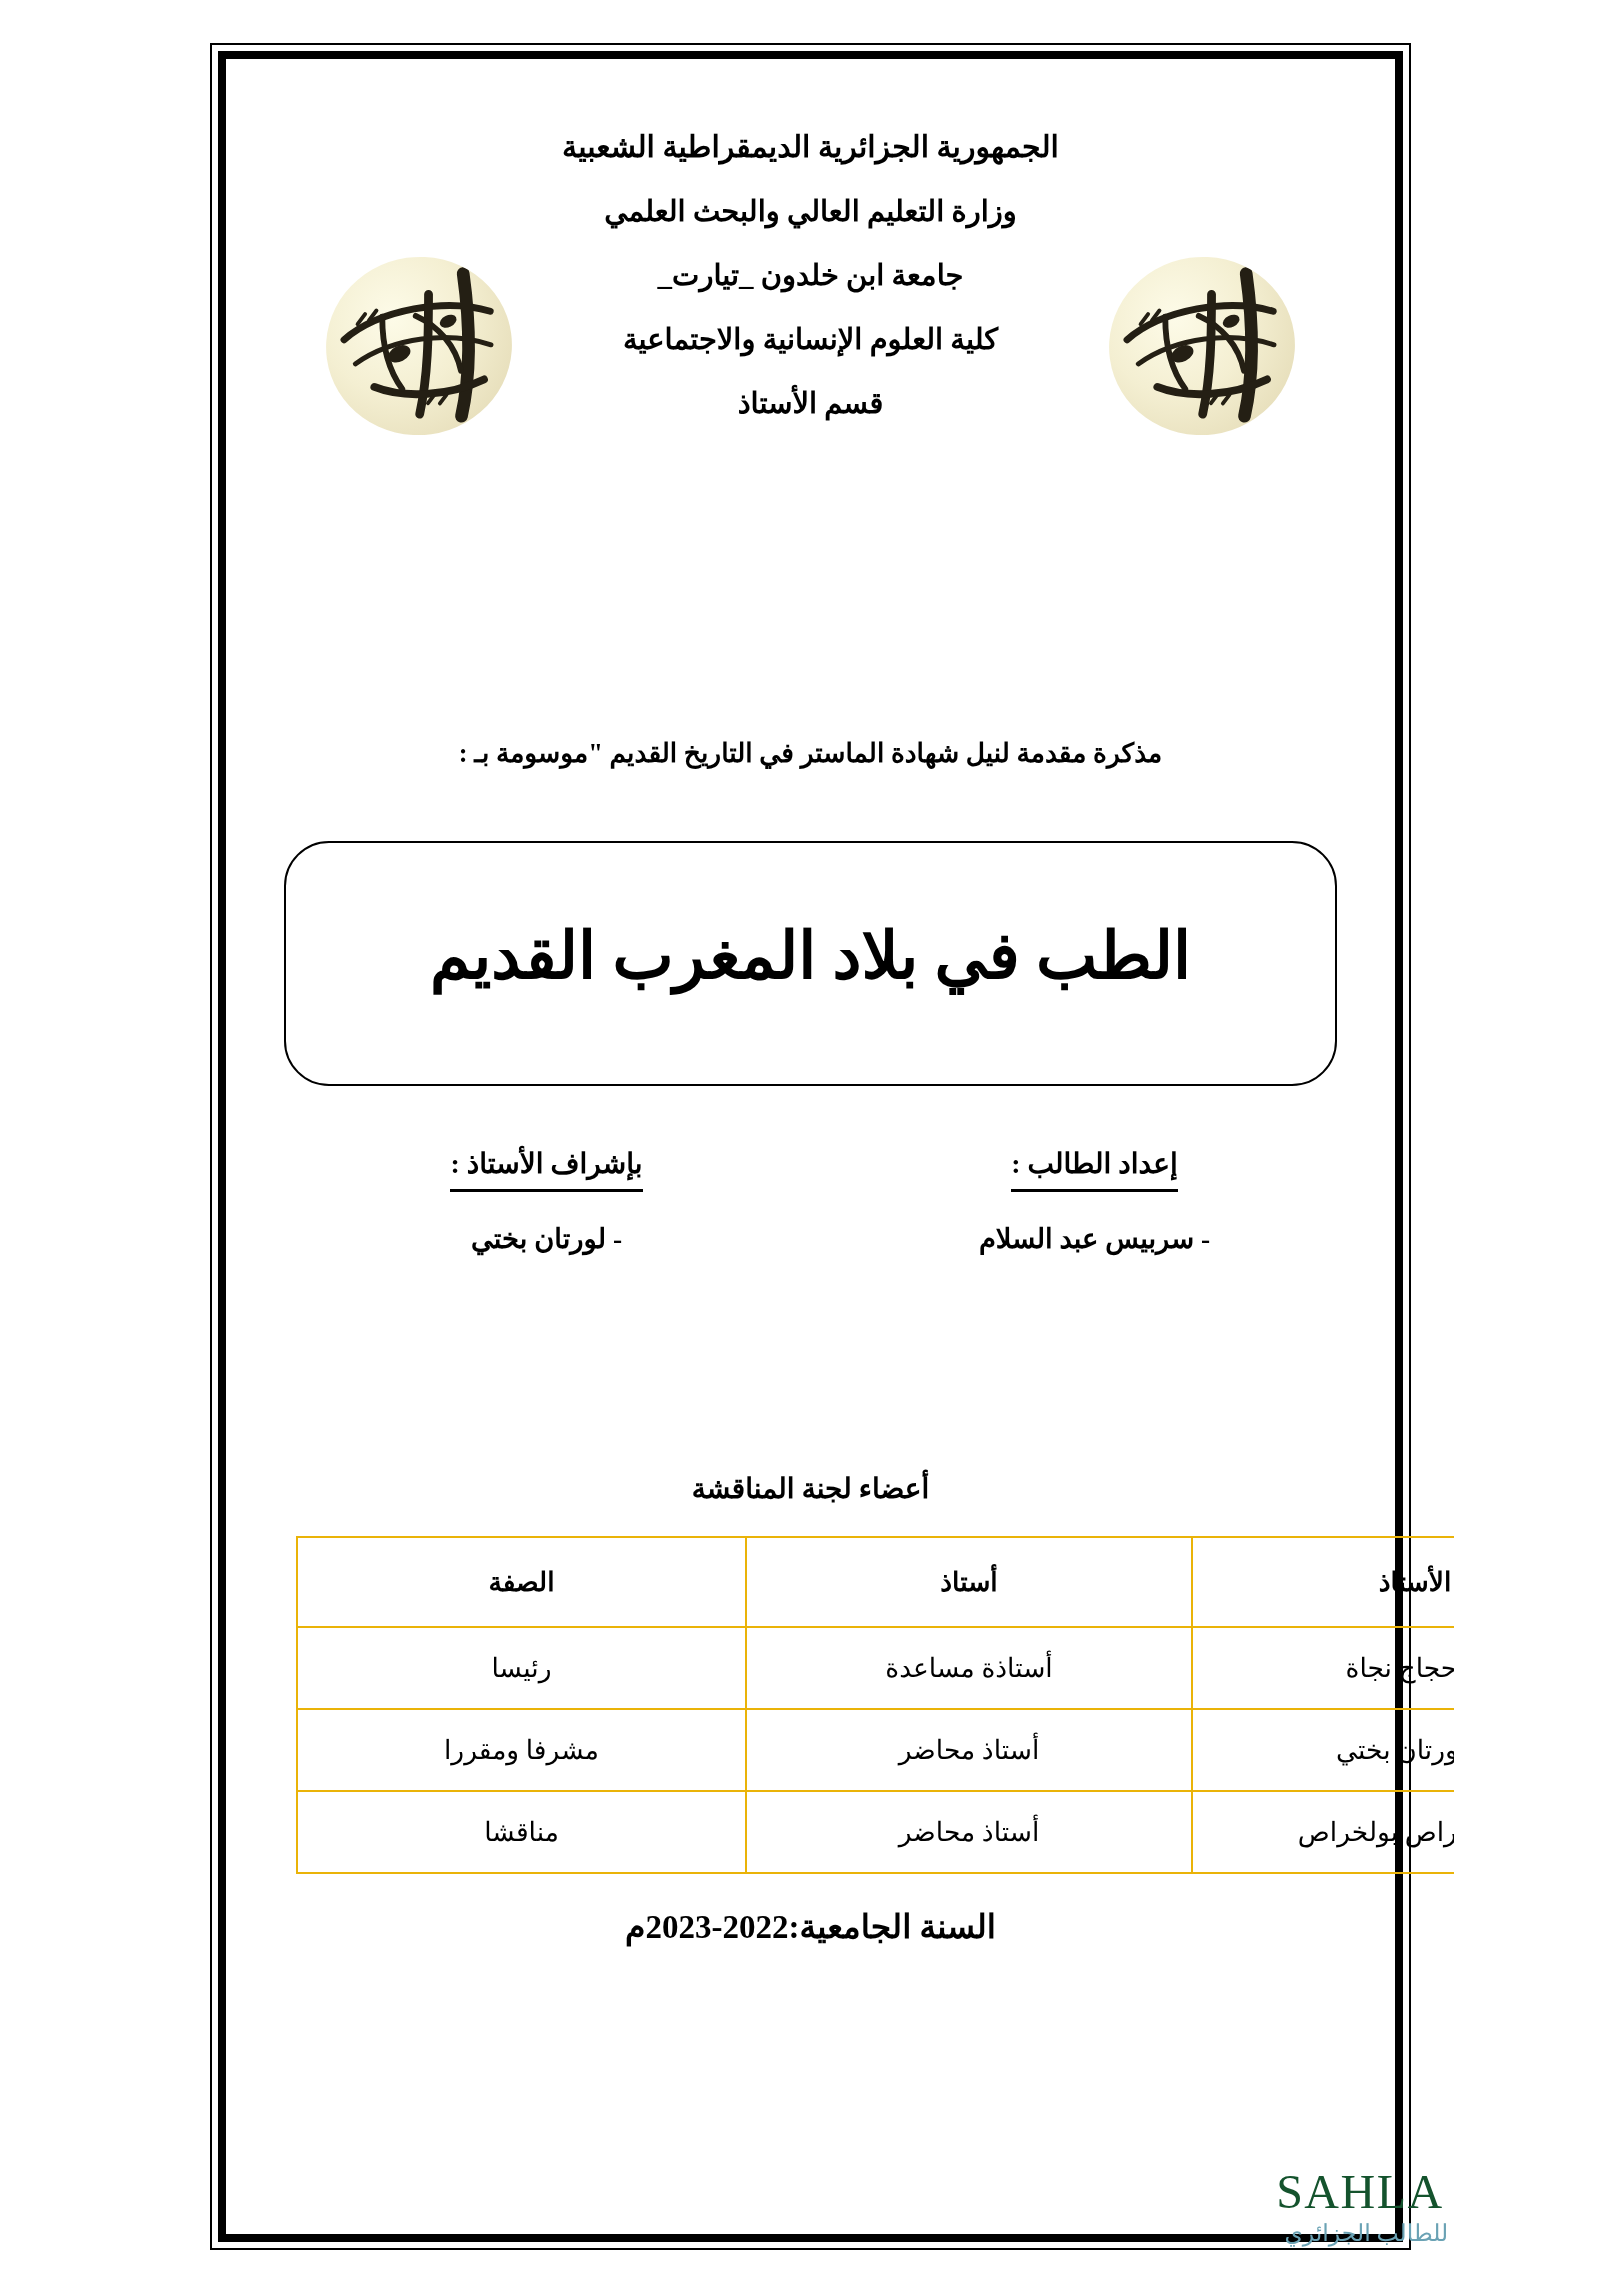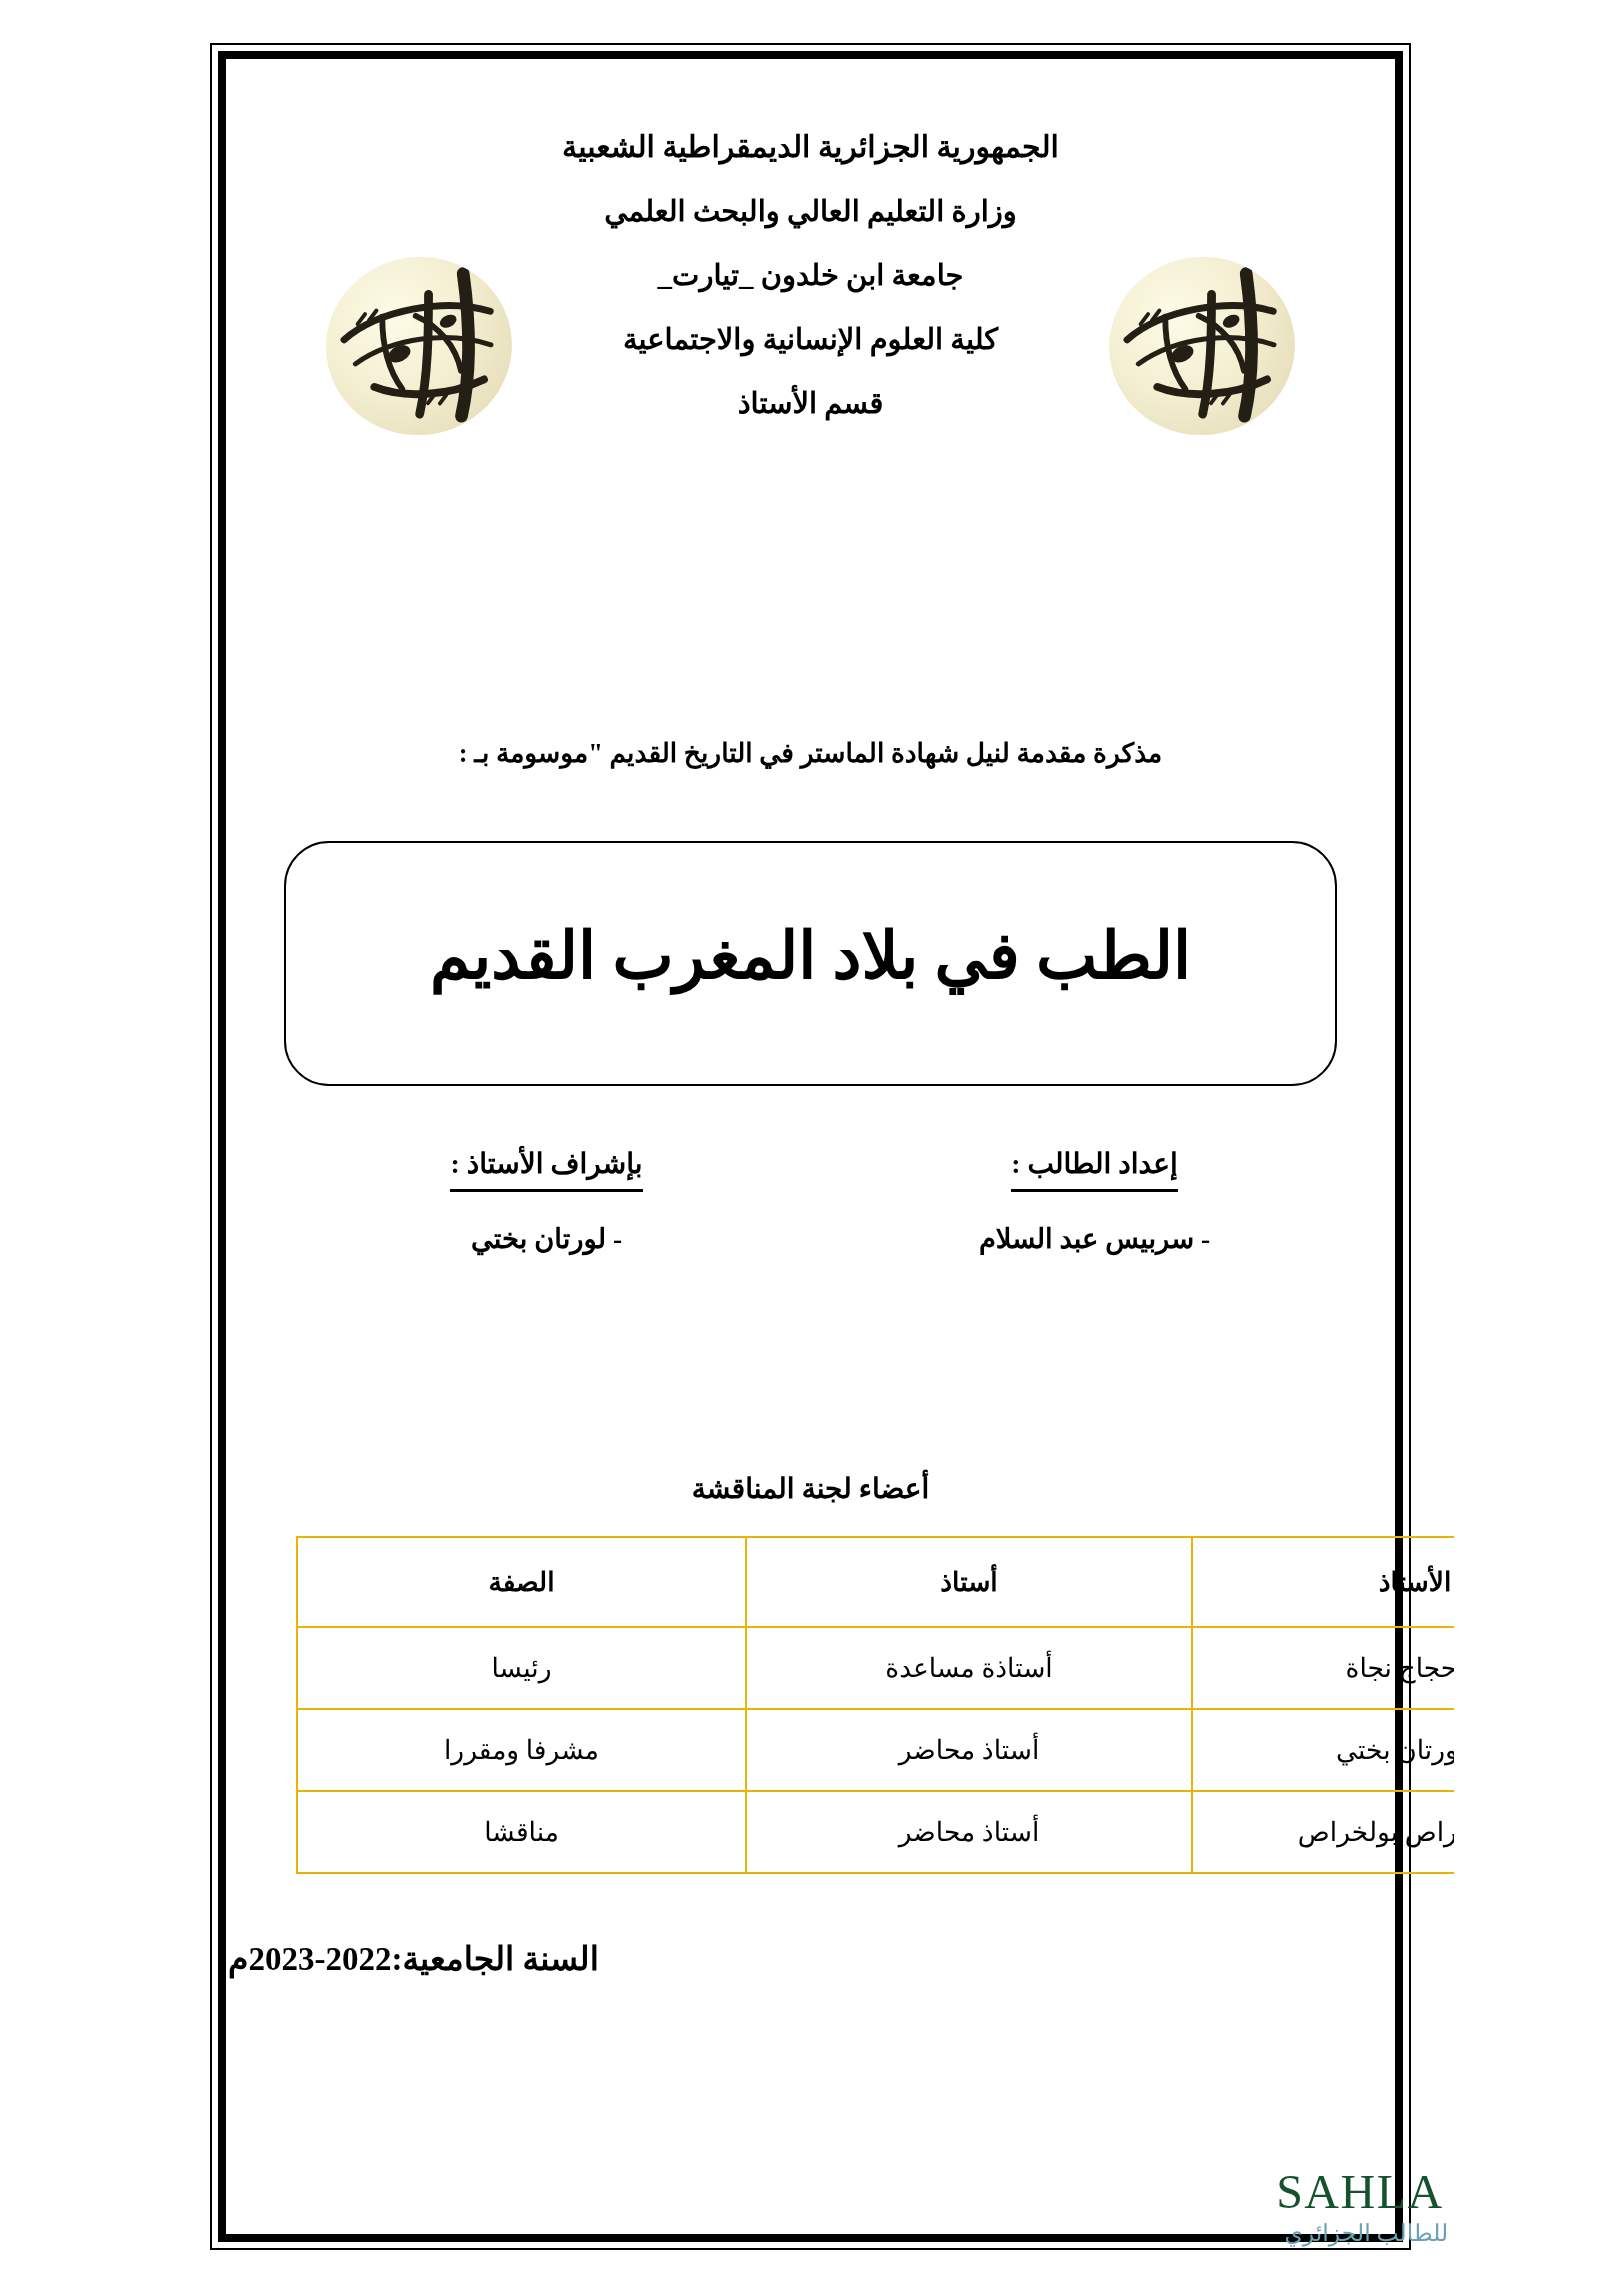--- a/index.html
+++ b/index.html
@@ -196,25 +196,24 @@
   .committee-table col.c-prof  { width: 446px; }
   .committee-table col.c-rank  { width: 446px; }
   .committee-table col.c-role  { width: 449px; }
 
   
   .year-line {
     position: absolute;
     top: 1846px;
     left: 0;
     right: 0;
-    text-align: left;
+    text-align: center;
     font-size: 33px;
     font-weight: bold;
     direction: rtl;
-    margin-top: 32px;
   }
 
   
   .watermark {
     position: absolute;
     bottom: -51px;
     left: 998px;
     width: 549px;
     height: 127px;
     direction: ltr;

